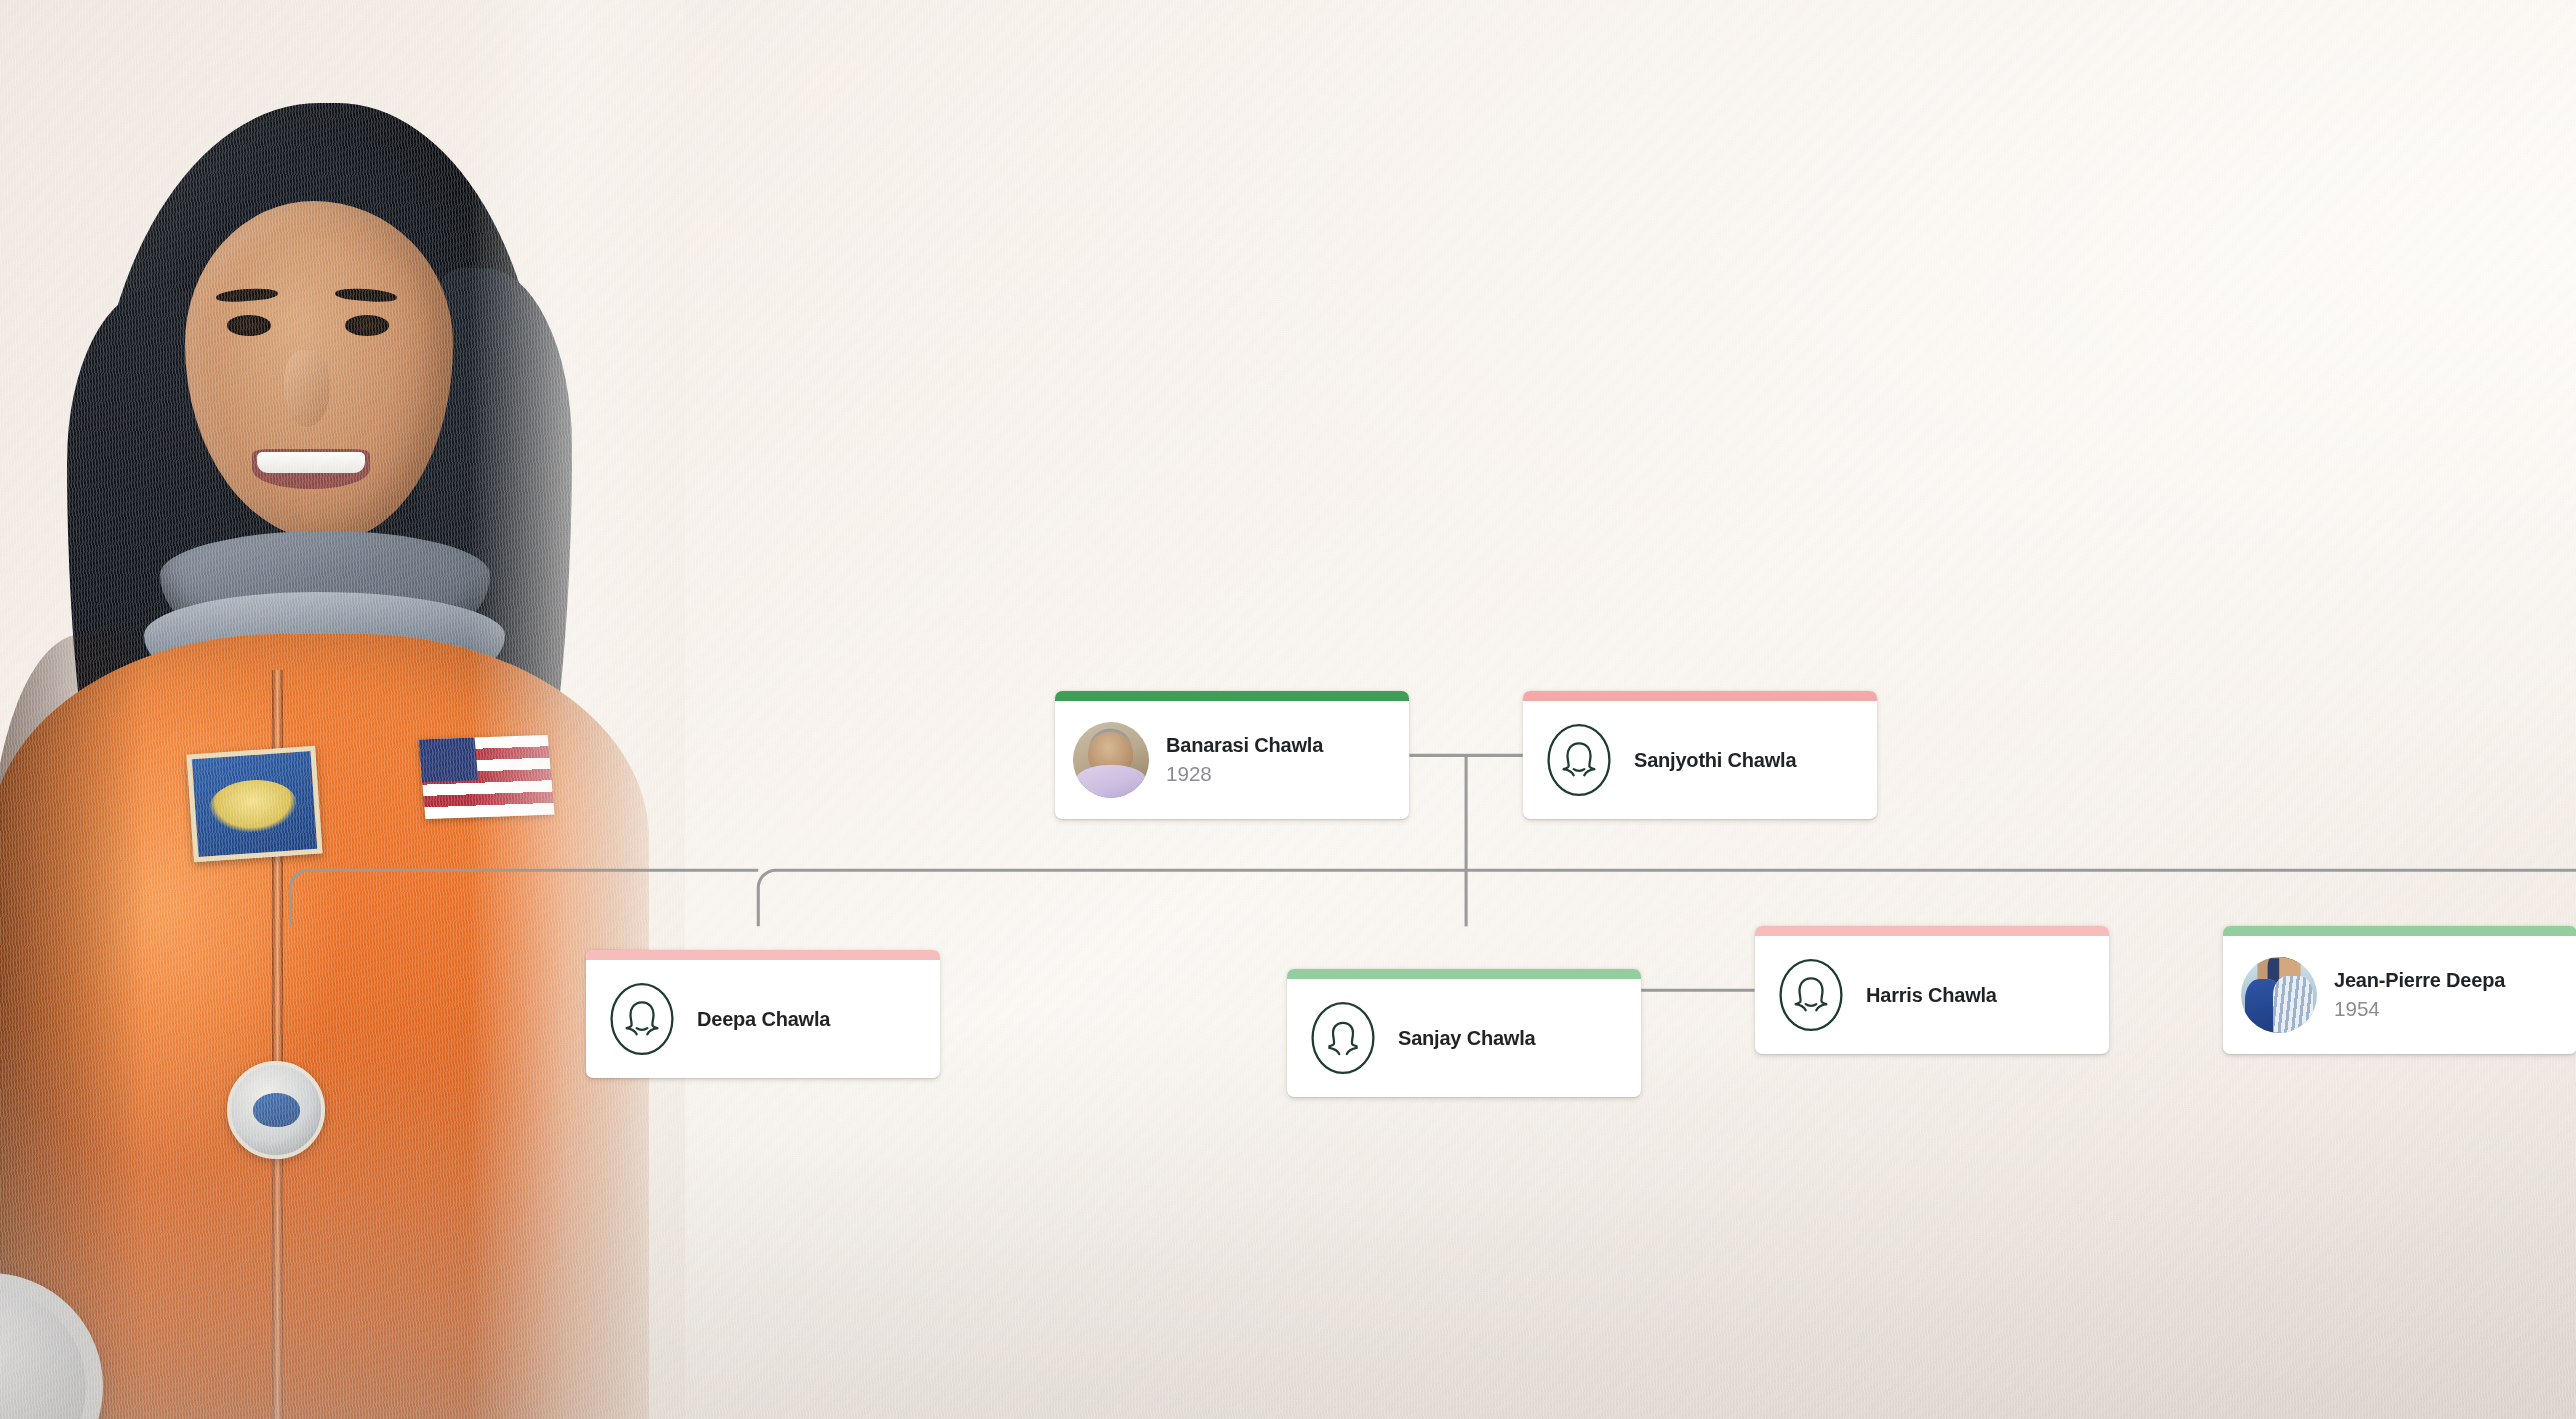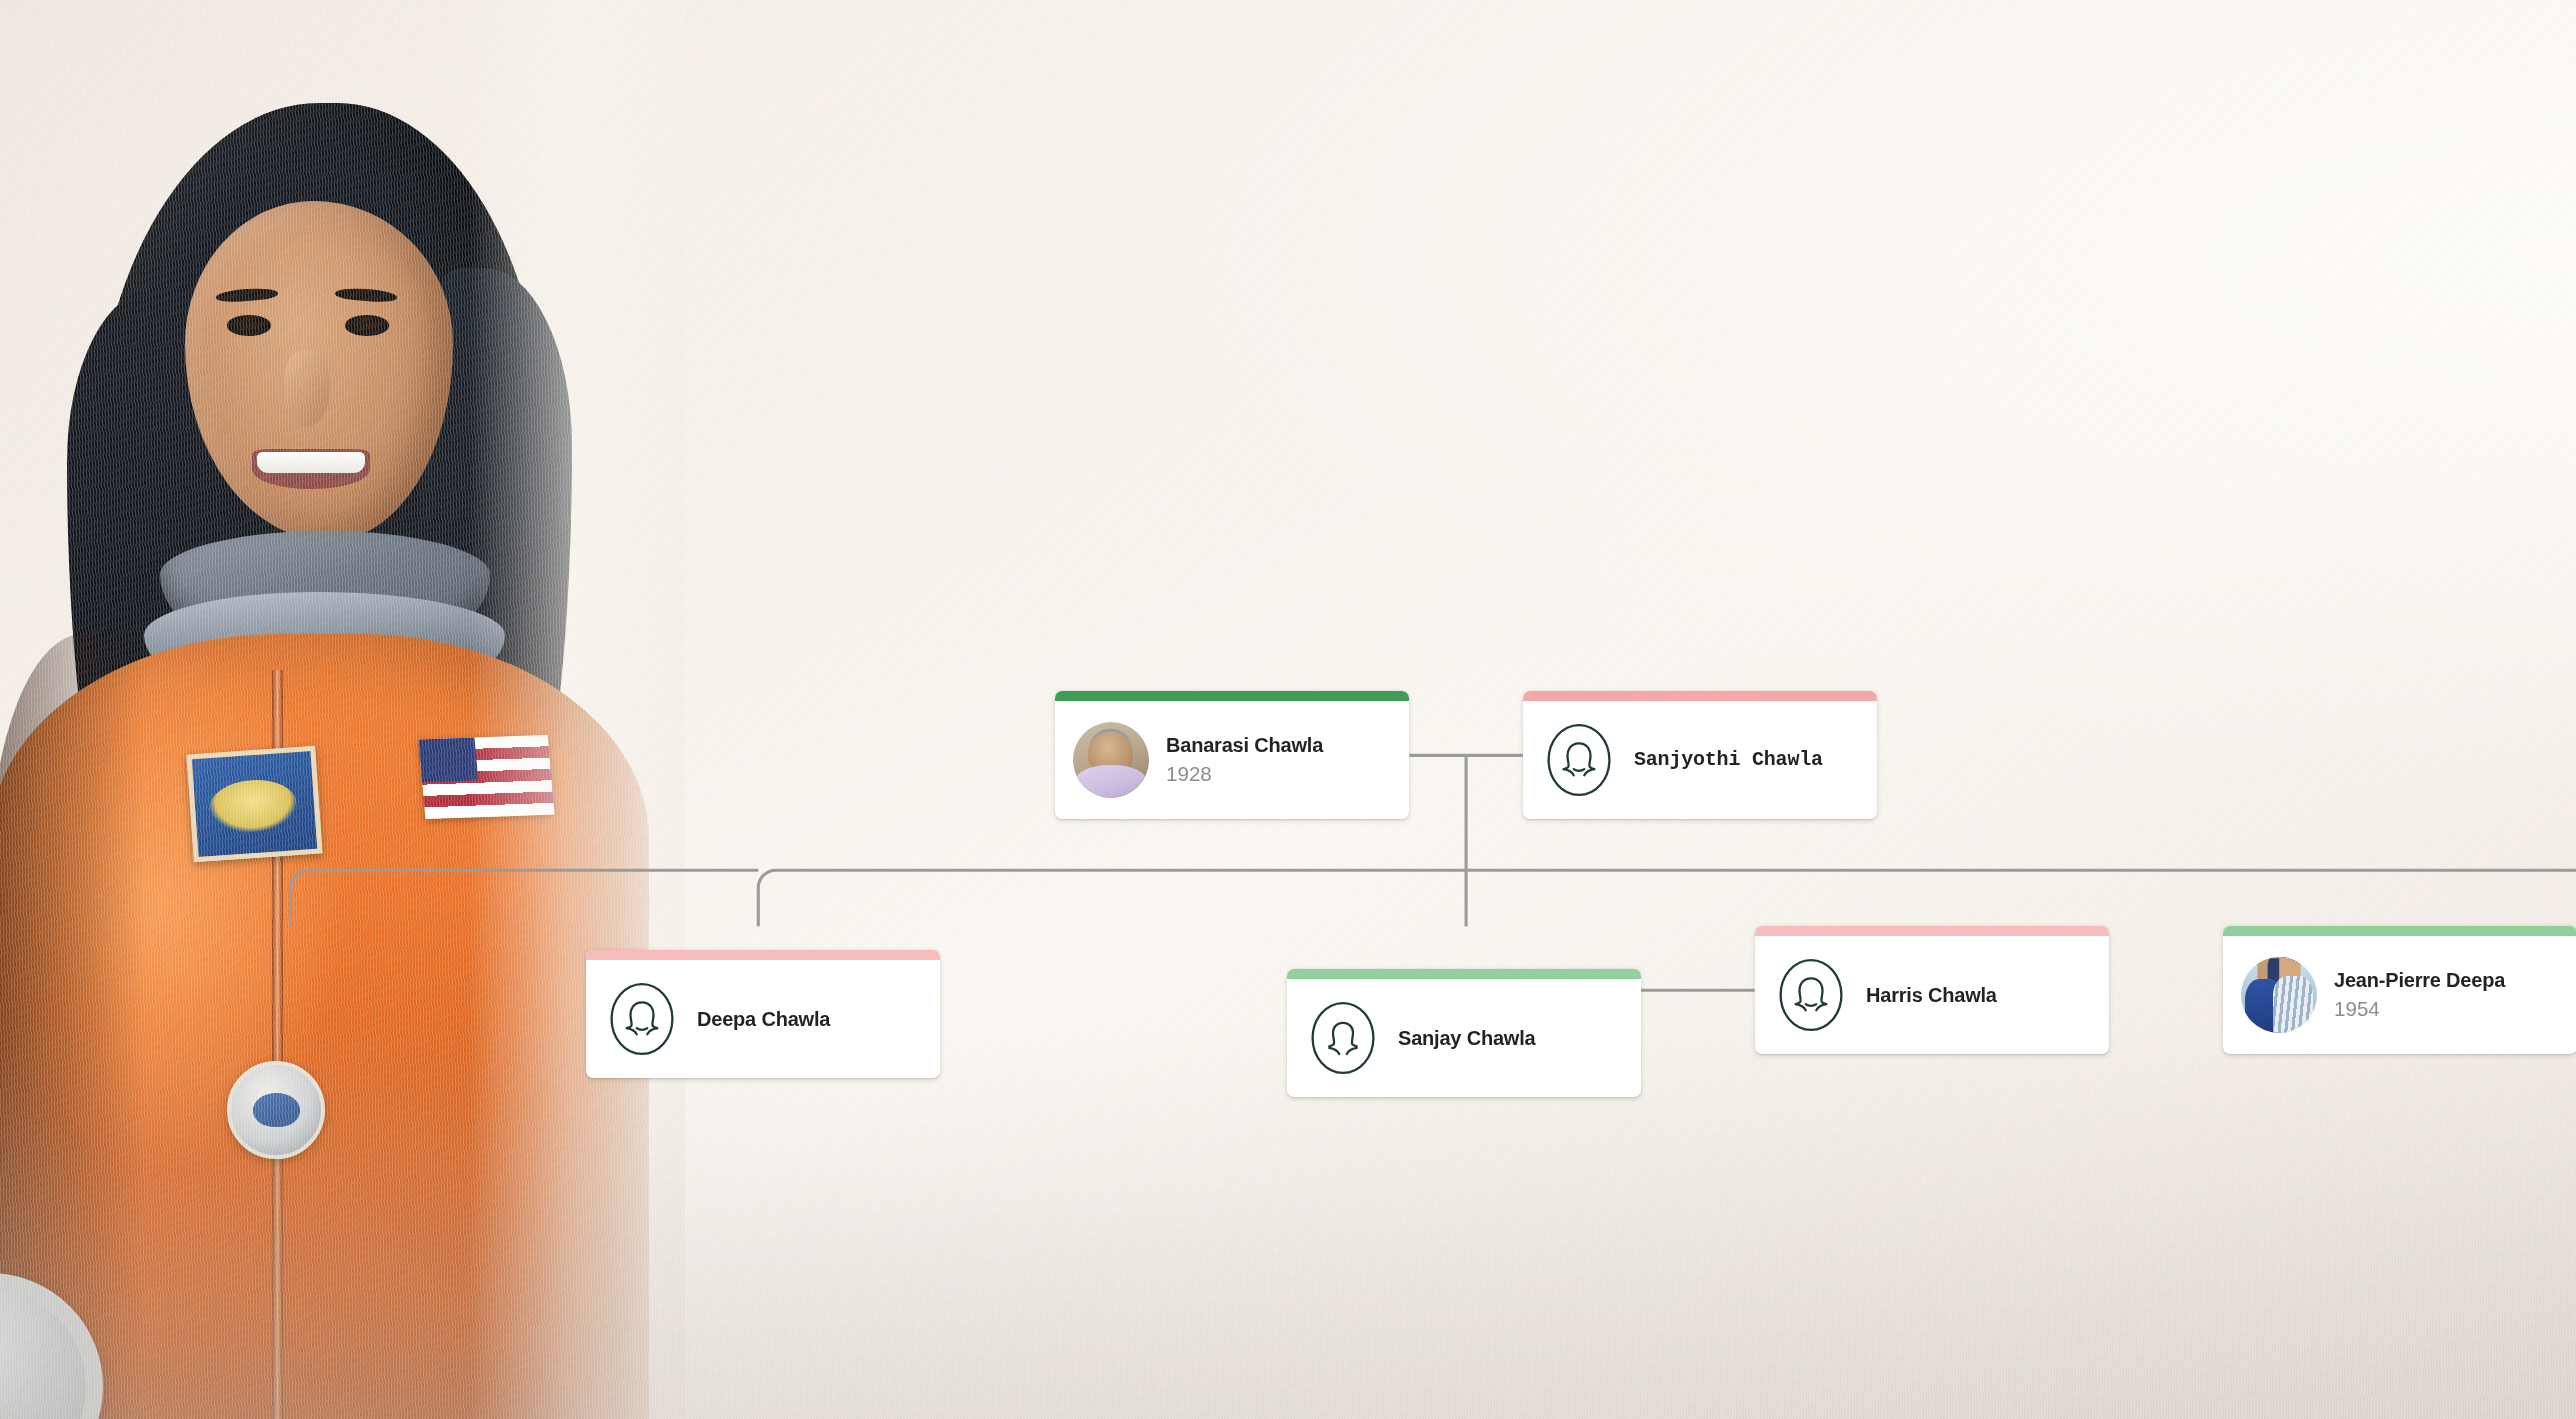--- a/index.html
+++ b/index.html
@@ -454,21 +454,21 @@
       <div class="avatar">
         <div class="ph ph-banarasi"></div>
       </div>
       <div class="node-text">
         <div class="node-name">Banarasi Chawla</div>
         <div class="node-year">1928</div>
       </div>
     </div>
   </div>
 
-  <div class="node no-year" style="left:1523px; top:691px;font-family:Liberation Mono, monospace;">
+  <div class="node no-year" style="left:1523px; top:691px;">
     <div class="node-bar" style="background:#f4a8a8;"></div>
     <div class="node-body">
       <div class="avatar placeholder">
         <svg width="76" height="76" viewBox="0 0 100 100">
           <ellipse cx="50" cy="50" rx="40" ry="46" fill="none" stroke="#1f3b33" stroke-width="3"></ellipse>
           <path d="M50 28 c-11 0 -16 9 -15 19 c0.6 6 2 9 1 12 c-1 2 -4 2 -6 3
                    M50 28 c11 0 16 9 15 19 c-0.6 6 -2 9 -1 12 c1 2 4 2 6 3" fill="none" stroke="#1f3b33" stroke-width="3" stroke-linecap="round"></path>
           <path d="M30 62 c6 1 11 4 13 8 M70 62 c-6 1 -11 4 -13 8" fill="none" stroke="#1f3b33" stroke-width="3" stroke-linecap="round"></path>
           <path d="M43 62 c4 3 10 3 14 0" fill="none" stroke="#1f3b33" stroke-width="3" stroke-linecap="round"></path>
         </svg>

